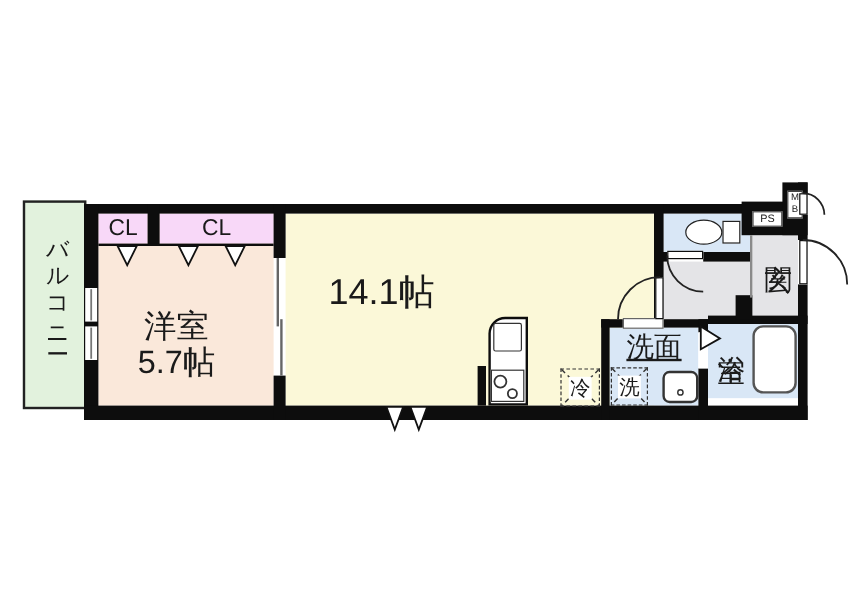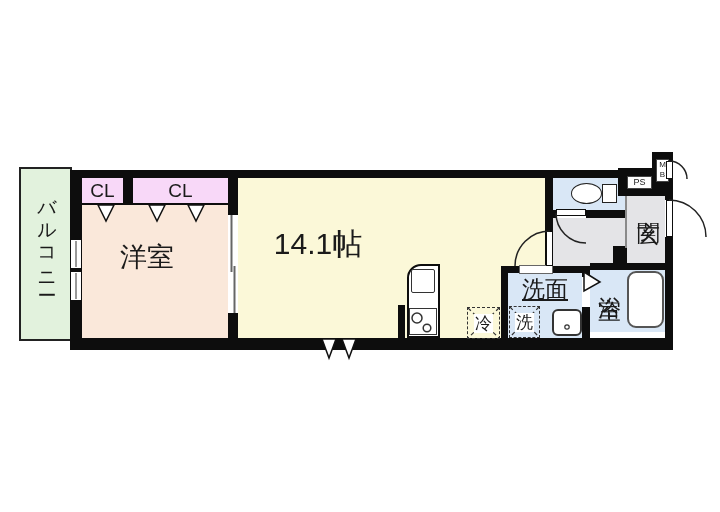--- a/index.html
+++ b/index.html
@@ -126,22 +126,23 @@
       <line x1="510" y1="307" x2="539" y2="337"></line>
         <line x1="539" y1="307" x2="510" y2="337"></line>
     </g>
   </svg>
 
   <div class="lbl vert" style="left:34px;top:186px;height:150px;font-size:19px;letter-spacing:3px;">バルコニー</div>
 
   <div class="lbl center" style="left:82px;top:180px;width:41px;font-size:19px;">CL</div>
   <div class="lbl center" style="left:133px;top:180px;width:95px;font-size:19px;">CL</div>
 
-  <div class="lbl center" style="left:82px;top:243px;width:130px;font-size:27px;line-height:1.1;">
+  <div class="lbl center" style="left:82px;top:258px;width:130px;font-size:27px;line-height:1.1;">
     <span style="display:block;">洋室</span>
+    <span style="display:block;">5.7帖</span>
   </div>
 
   <div class="lbl center" style="left:238px;top:227px;width:160px;font-size:30px;line-height:1.1;">
     <span style="display:block;">14.1帖</span>
   </div>
 
   <div class="lbl vert" style="left:634px;top:202px;height:58px;font-size:23px;letter-spacing:2px;">玄関</div>
 
   <div class="lbl center" style="left:510px;top:274px;width:70px;font-size:23px;text-decoration:underline;">洗面</div>
 

